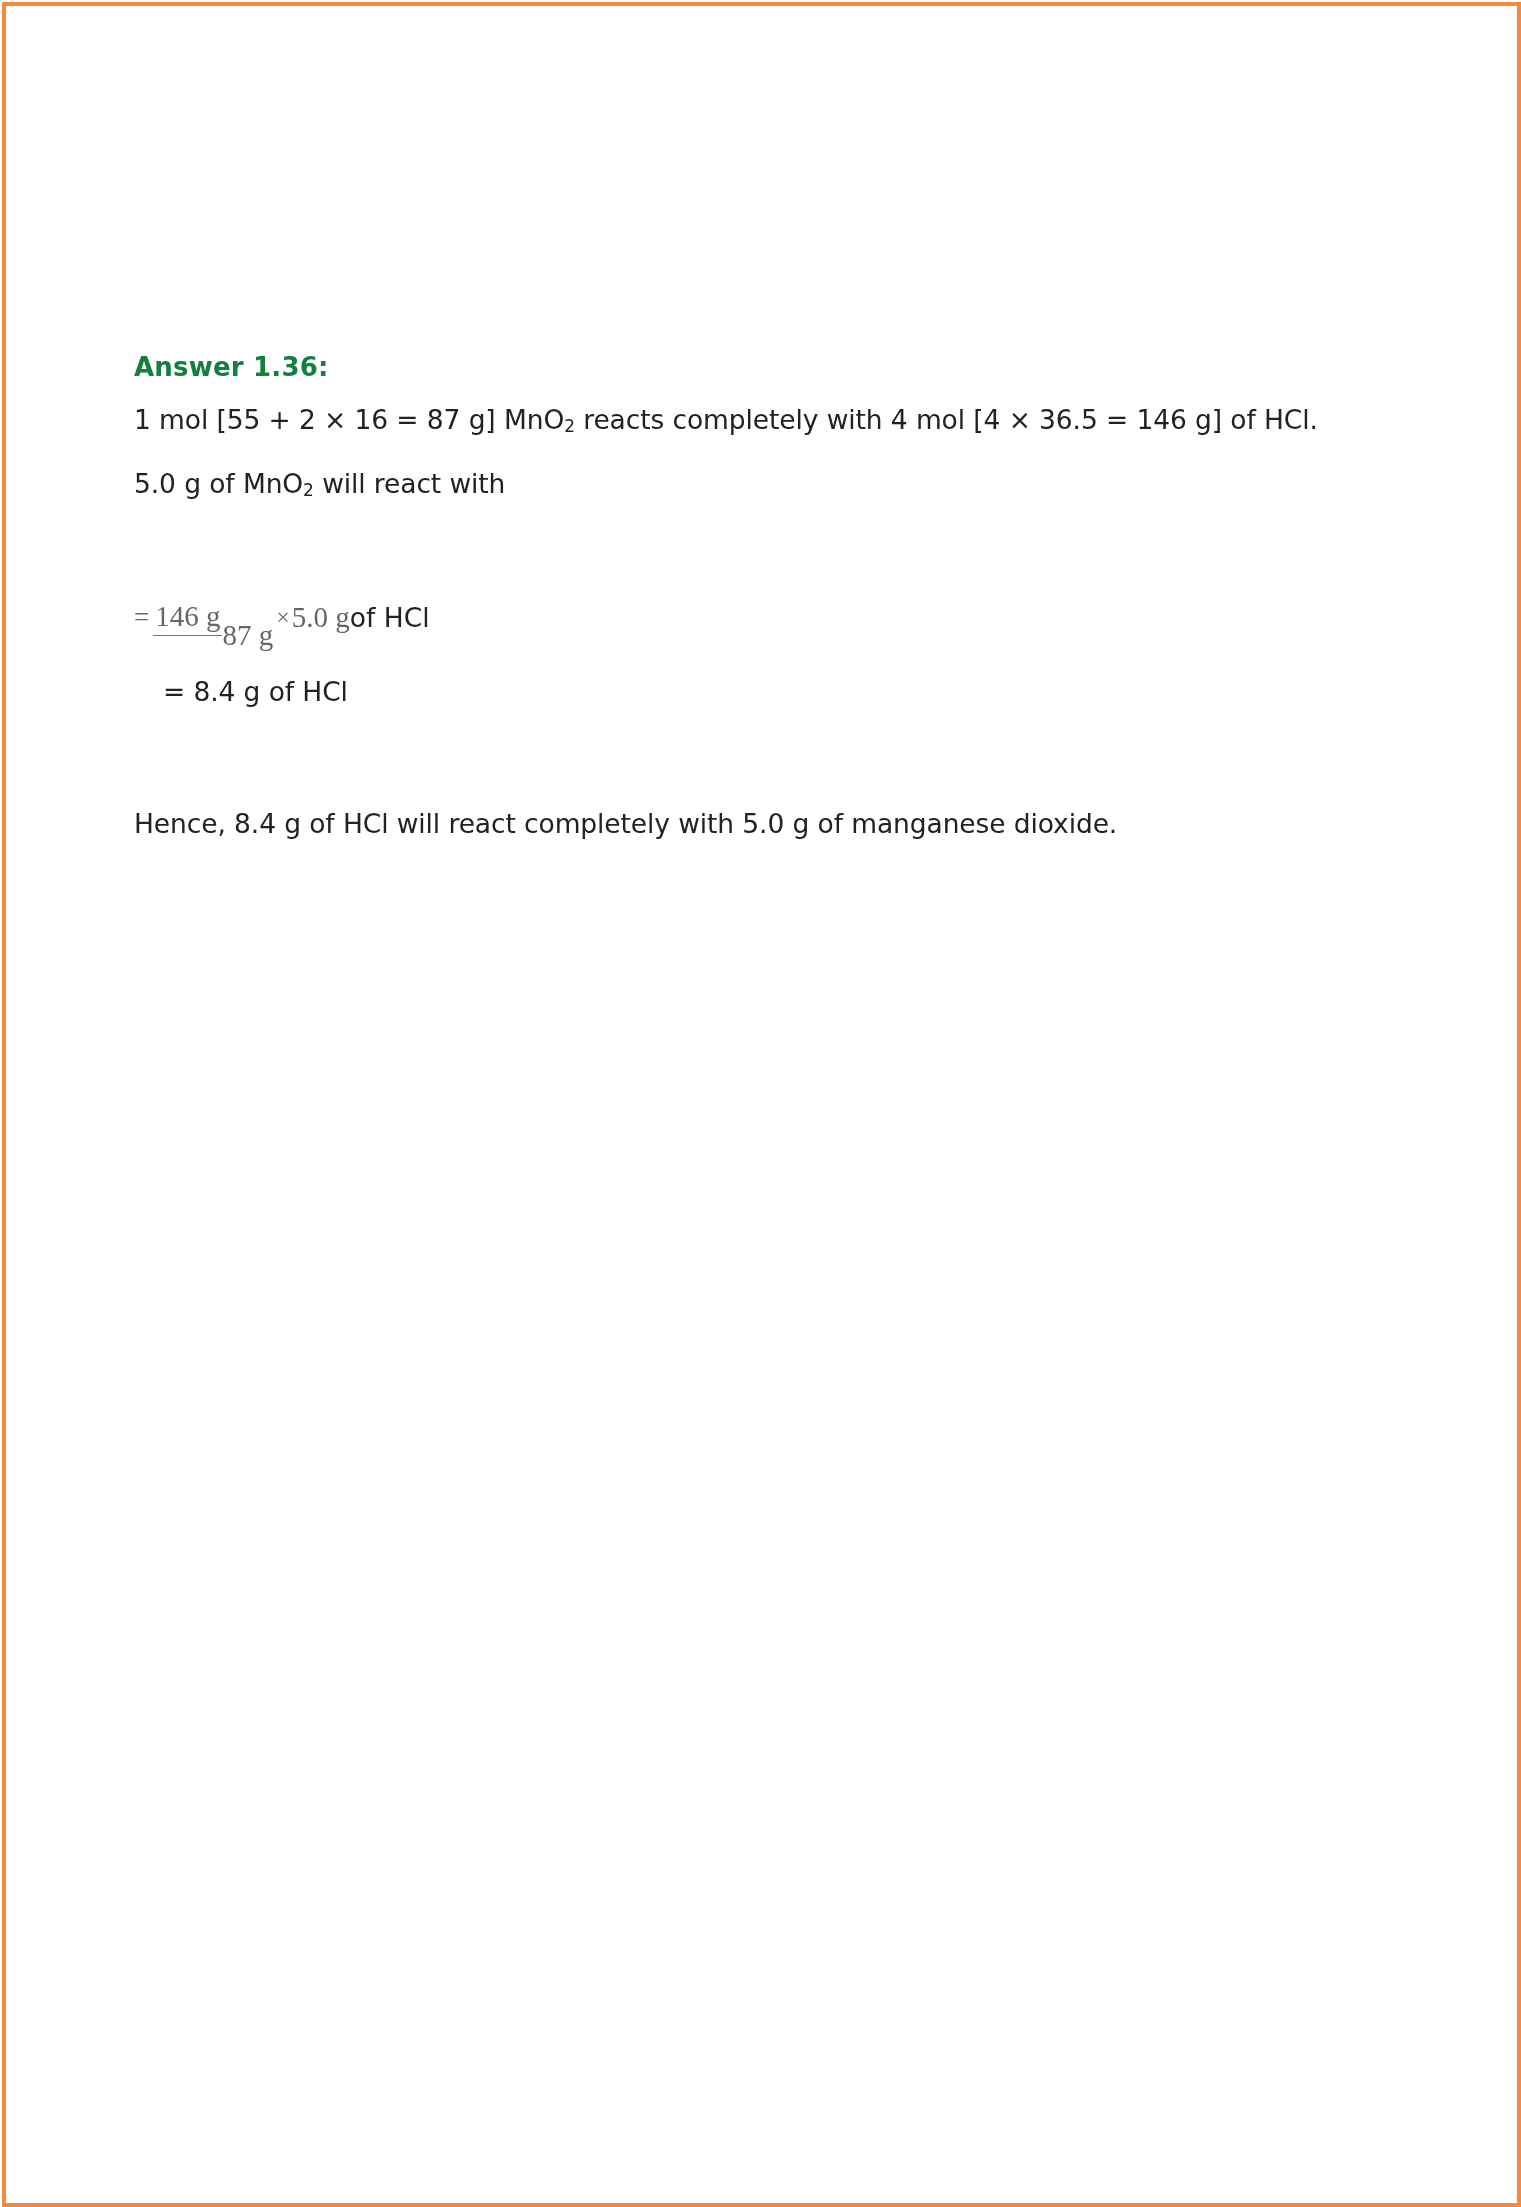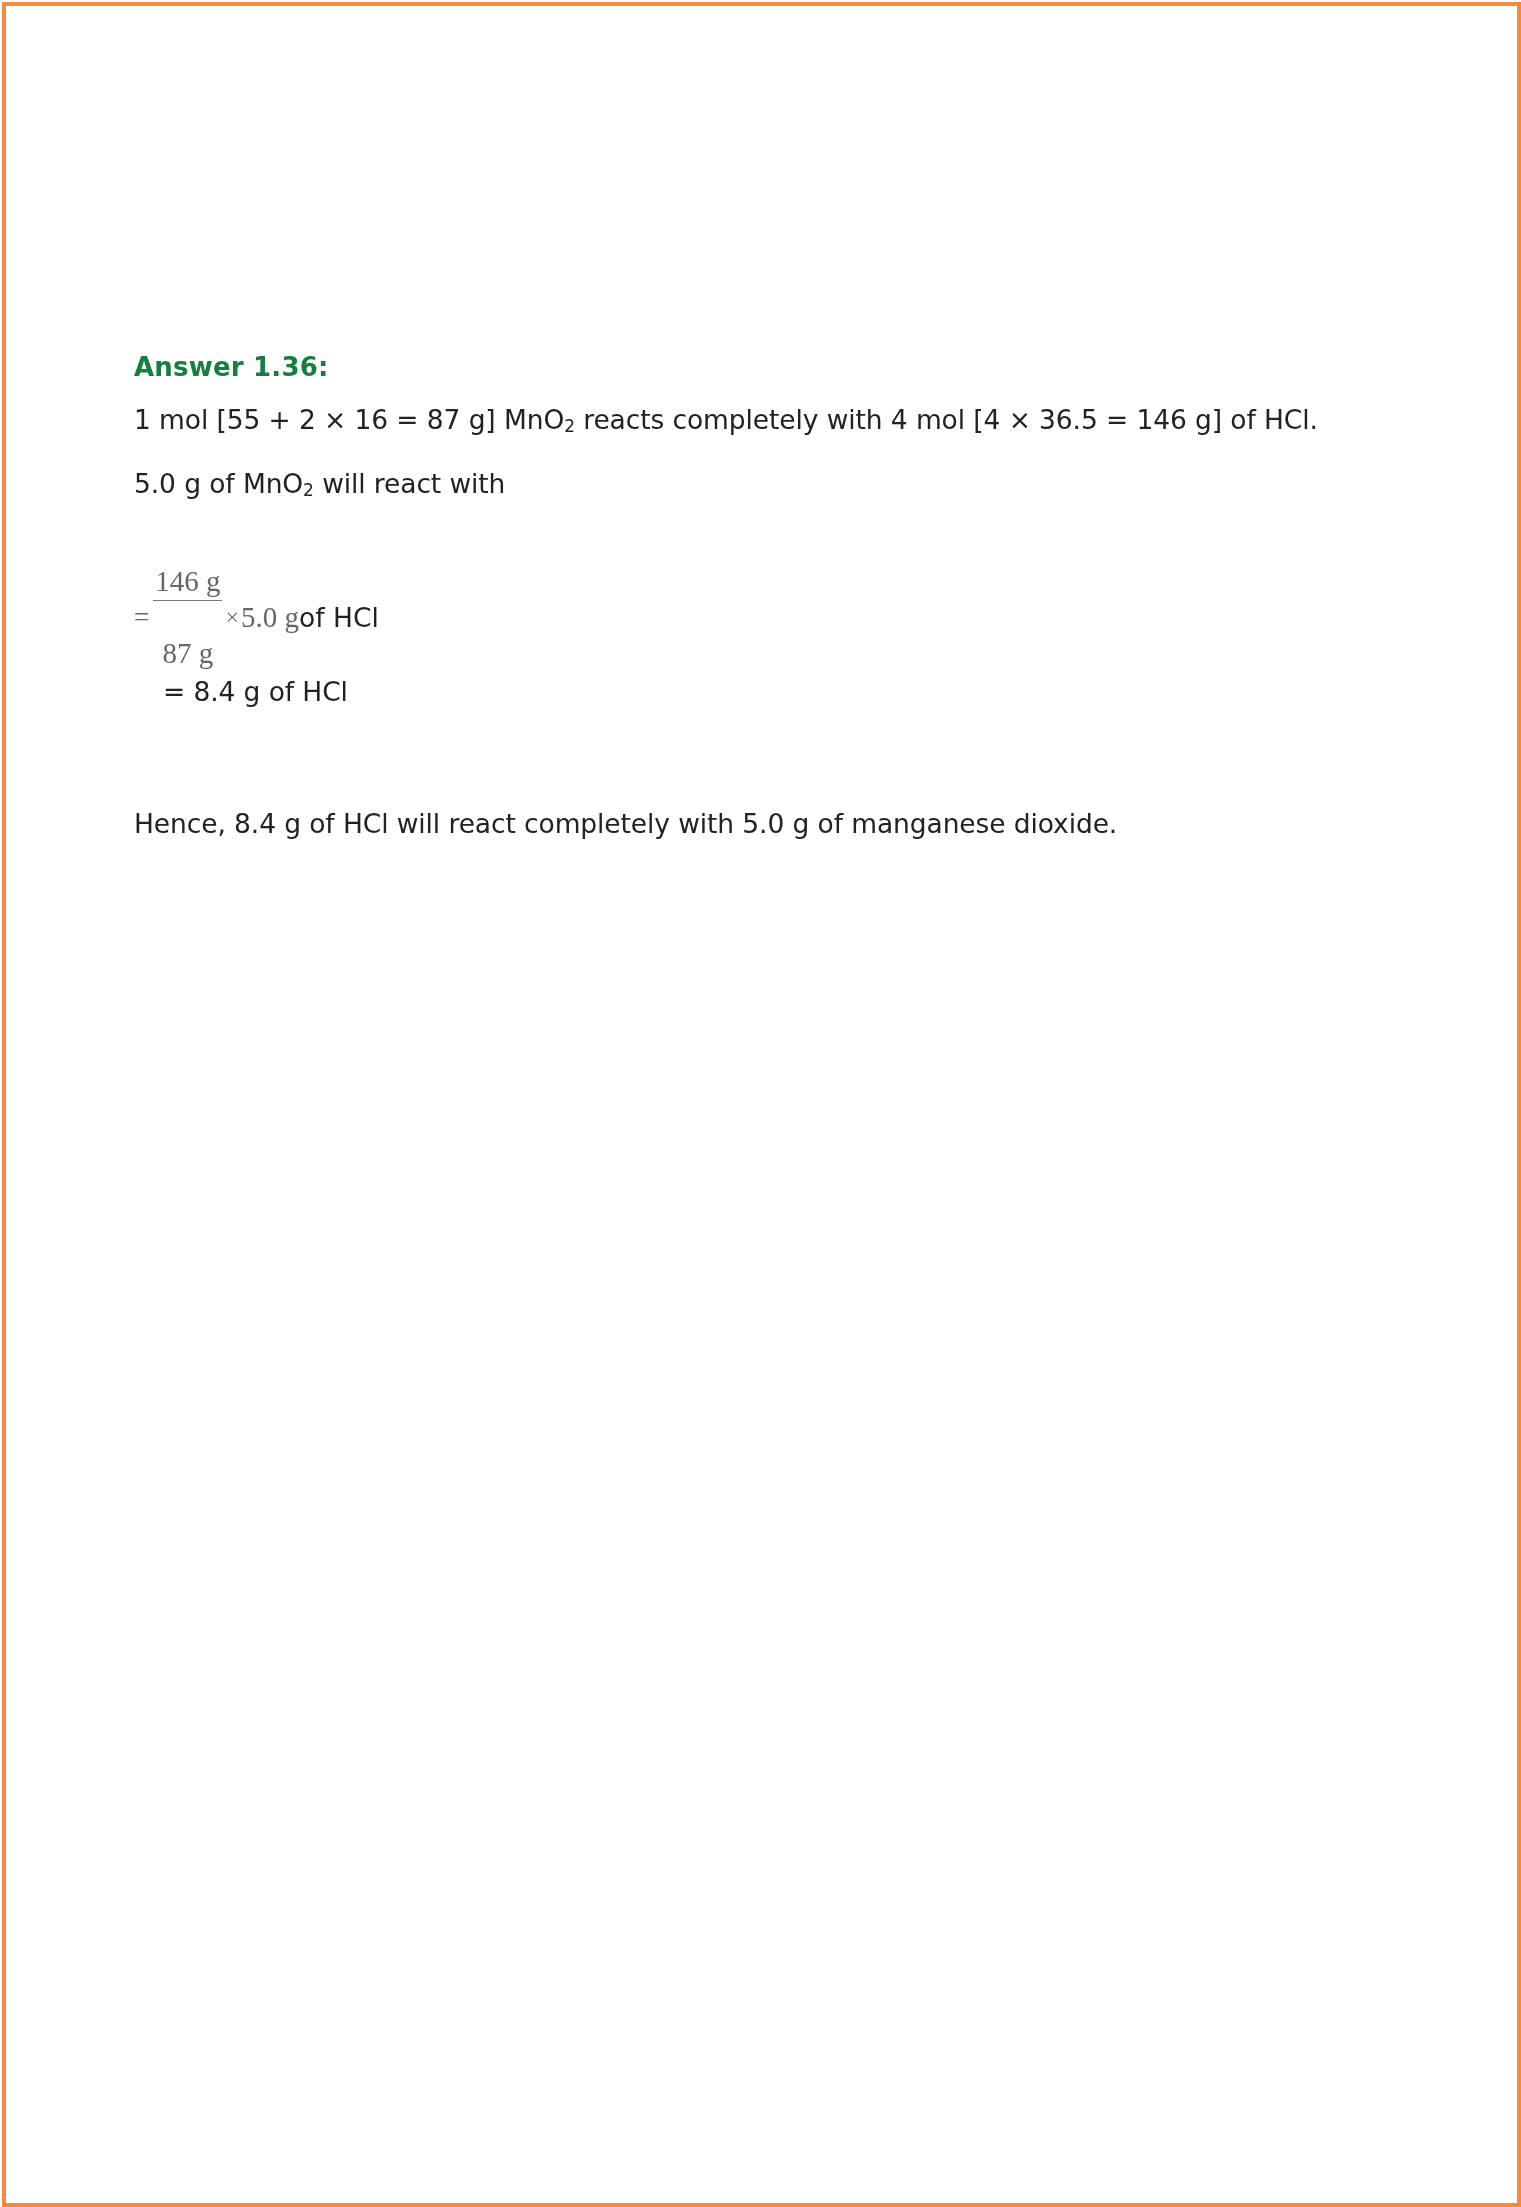--- a/index.html
+++ b/index.html
@@ -74,21 +74,21 @@
       font-family: "Liberation Serif", "DejaVu Serif", serif;
       color: #666666;
       font-size: 29px;
     }
     .eq-sign {
       margin-right: 4px;
       font-size: 27px;
     }
     .frac {
       display: inline-flex;
-      flex-direction: column;
+      flex-direction: row;
       align-items: center;
       margin-right: 2px;
     }
     .frac .num {
       padding: 0 2px 2px 2px;
       border-bottom: 1.5px solid #777777;
       line-height: 34px;
     }
     .frac .den {
       padding-top: 2px;

